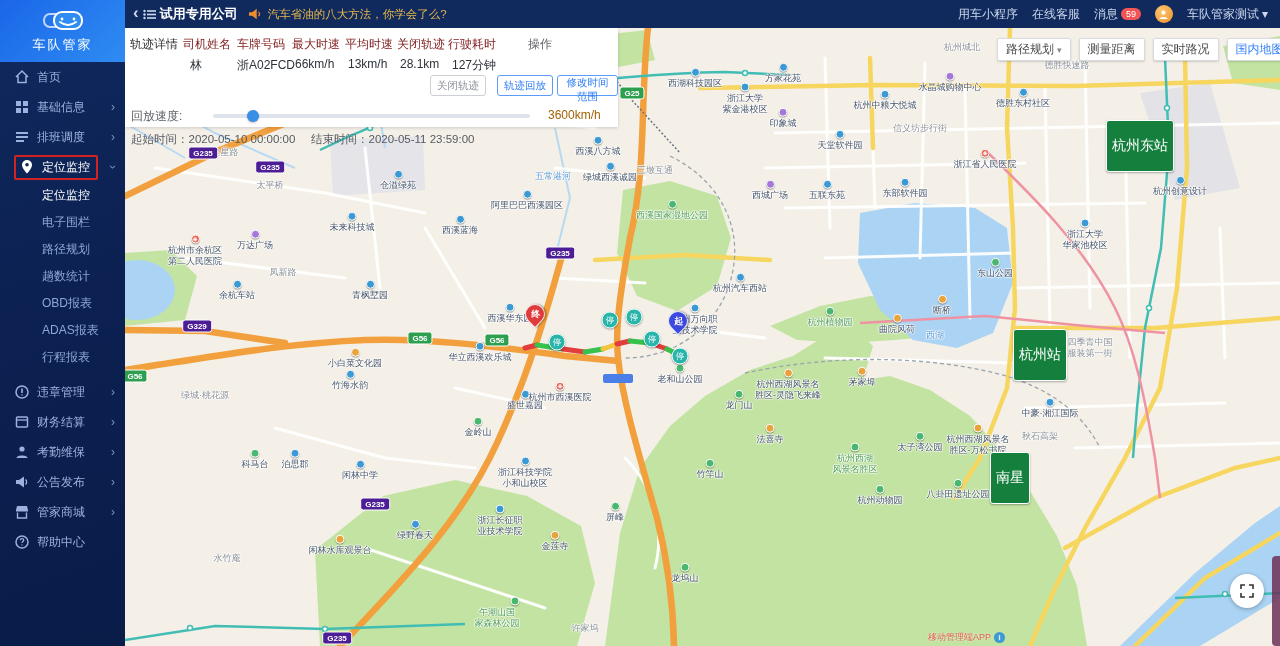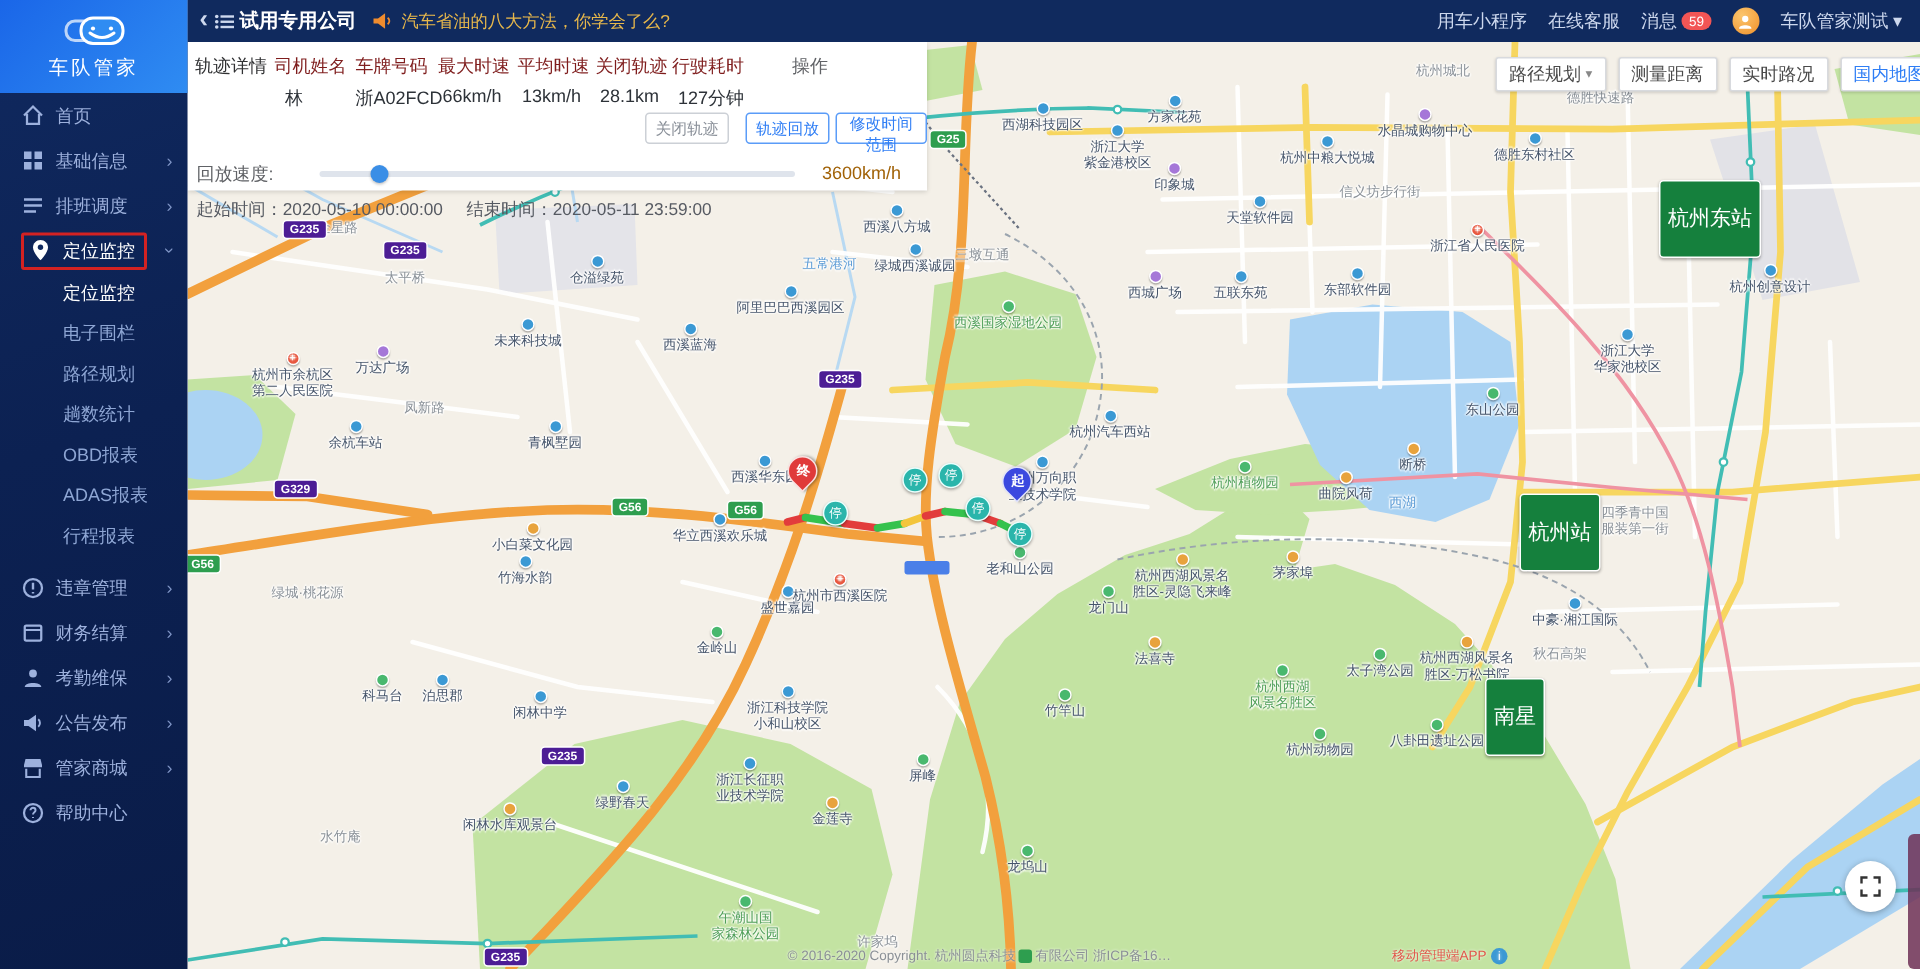--- a/index.html
+++ b/index.html
@@ -401,21 +401,21 @@
         <div class="map-label k-green" style="left: 130px; top: 431px;"><span class="dot" style="background: rgb(73, 184, 110);"></span><span>科马台</span></div>
         <div class="map-label k-blue" style="left: 170px; top: 431px;"><span class="dot" style="background: rgb(59, 153, 212);"></span><span>泊思郡</span></div>
         <div class="map-label k-blue" style="left: 235px; top: 442px;"><span class="dot" style="background: rgb(59, 153, 212);"></span><span>闲林中学</span></div>
         <div class="map-label k-blue" style="left: 400px; top: 444px;"><span class="dot" style="background: rgb(59, 153, 212);"></span><span>浙江科技学院
 小和山校区</span></div>
         <div class="map-label k-blue" style="left: 375px; top: 492px;"><span class="dot" style="background: rgb(59, 153, 212);"></span><span>浙江长征职
 业技术学院</span></div>
         <div class="map-label k-blue" style="left: 290px; top: 502px;"><span class="dot" style="background: rgb(59, 153, 212);"></span><span>绿野春天</span></div>
         <div class="map-label k-orange" style="left: 430px; top: 513px;"><span class="dot" style="background: rgb(232, 163, 61);"></span><span>金莲寺</span></div>
         <div class="map-label k-orange" style="left: 215px; top: 517px;"><span class="dot" style="background: rgb(232, 163, 61);"></span><span>闲林水库观景台</span></div>
-        <div class="map-label k-area" style="left: 372px; top: 584px;"><span class="dot" style="background: rgb(73, 184, 110);"></span><span>午潮山国
+        <div class="map-label k-area" style="left: 372px; top: 584px; align-items: flex-end;"><span class="dot" style="background: rgb(73, 184, 110);"></span><span>午潮山国
 家森林公园</span></div>
         <div class="map-label k-road" style="left: 460px; top: 600px;"><span>许家坞</span></div>
         <div class="map-label k-road" style="left: 102px; top: 530px;"><span>水竹庵</span></div>
         <div class="map-label k-road" style="left: 80px; top: 367px;"><span>绿城·桃花源</span></div>
         <div class="map-label k-blue" style="left: 385px; top: 285px;"><span class="dot" style="background: rgb(59, 153, 212);"></span><span>西溪华东园</span></div>
         <div class="map-label k-blue" style="left: 355px; top: 324px;"><span class="dot" style="background: rgb(59, 153, 212);"></span><span>华立西溪欢乐城</span></div>
         <div class="map-label k-hosp" style="left: 435px; top: 364px;"><span class="dot" style="background: rgb(232, 87, 63);">+</span><span>杭州市西溪医院</span></div>
         <div class="map-label k-area" style="left: 547px; top: 182px;"><span class="dot" style="background: rgb(73, 184, 110);"></span><span>西溪国家湿地公园</span></div>
         <div class="map-label k-blue" style="left: 365px; top: 172px; margin-left: 37px;"><span class="dot" style="background: rgb(59, 153, 212);"></span><span>阿里巴巴西溪园区</span></div>
         <div class="map-label k-blue" style="left: 473px; top: 118px;"><span class="dot" style="background: rgb(59, 153, 212);"></span><span>西溪八方城</span></div>
@@ -517,25 +517,20 @@
         </button>
       </div>
 
     <button id="fs-btn">
       <svg width="14" height="14" viewBox="0 0 14 14">
         <path d="M1 5 V1 H5 M9 1 H13 V5 M13 9 V13 H9 M5 13 H1 V9" stroke="#333" stroke-width="1.6" fill="none"></path>
       </svg>
     </button>
     <div id="edge-bar"></div>
 
-    <div id="attr">
-      <span>© 2016-2020 Copyright. 杭州圆点科技</span>
-      <span class="attr-badge"></span>
-      <span>有限公司 浙ICP备16…</span>
-    </div>
     <div id="app-link">
       <span>移动管理端APP</span>
       <span class="info-circle">i</span>
     </div>
   </div>
 
   <section id="panel">
     <div id="panel-headers">
         <span class="ph first" style="left: 5px;">轨迹详情</span>
         <span class="ph" style="left: 58px;">司机姓名</span>

